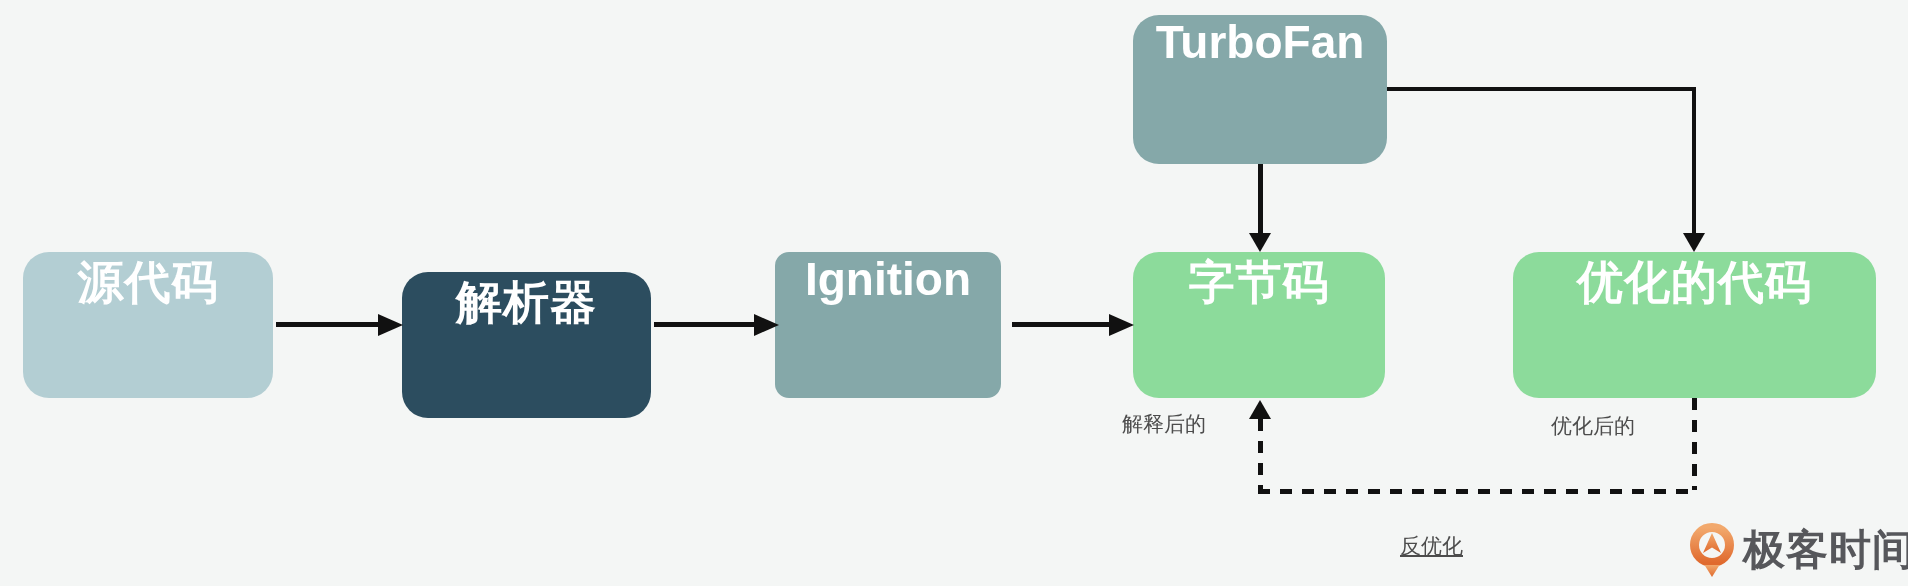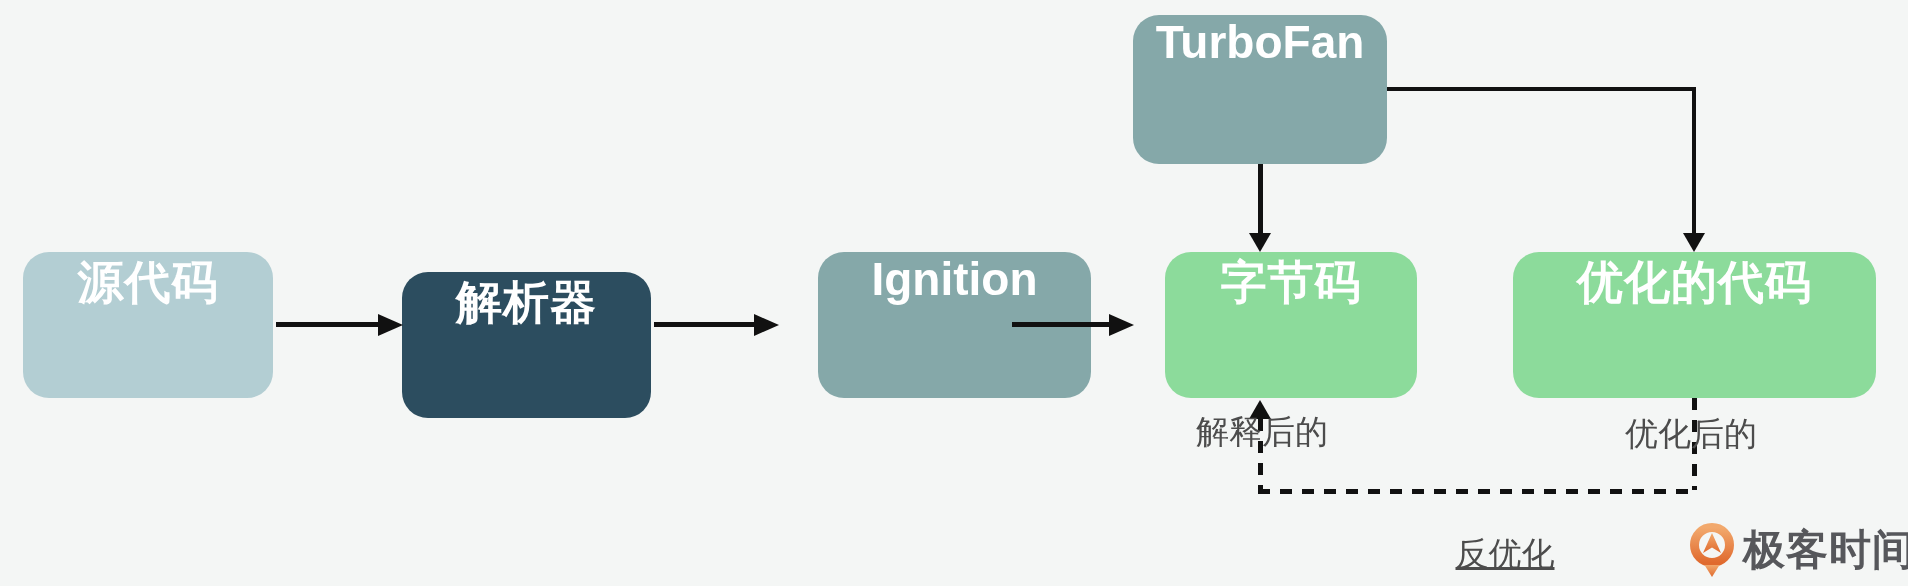--- a/index.html
+++ b/index.html
@@ -17,22 +17,22 @@
     display:flex;justify-content:center;
     color:#ffffff;
     font-size:46px;
     letter-spacing:1px;
     white-space:nowrap;
   }
   .node.cjk{font-weight:700;}
   .node.latin{font-weight:600;letter-spacing:0;}
   .node-source   {left:23px;  top:252px; width:250px; height:146px; background:var(--source-node,#b3ced3);}
   .node-parser   {left:402px; top:252px; width:249px; height:146px; background:var(--parser-node,#2c4d5f);margin-top:20px;}
-  .node-ignition {left:818px; top:252px; width:273px; height:146px; background:var(--engine-node,#85a8a9);}
-  .node-bytecode {left:1133px;top:252px; width:252px; height:146px; background:var(--code-node,#8cdb9b);margin-left:32px;}
+  .node-ignition {left:775px; top:252px; width:226px; height:146px; background:var(--engine-node,#85a8a9);border-radius:14px;}
+  .node-bytecode {left:1133px;top:252px; width:252px; height:146px; background:var(--code-node,#8cdb9b);}
   .node-turbofan {left:1133px;top:15px;  width:254px; height:149px; background:var(--engine-node,#85a8a9);}
   .node-optimized{left:1513px;top:252px; width:363px; height:146px; background:var(--code-node,#8cdb9b);}
 
   
   .hline,.vline{position:absolute;background:var(--arrow,#111111);}
   .hline{height:5px;}
   .vline{width:5px;}
   .line-a1{left:276px; top:322px; width:104px;}
   .line-a2{left:654px; top:322px; width:102px;}
   .line-a3{left:1012px;top:322px; width:99px;}
@@ -57,22 +57,22 @@
     background:repeating-linear-gradient(90deg,var(--arrow,#111111) 0 12px,transparent 12px 22px);}
   .dash-v{position:absolute;width:5px;
     background:repeating-linear-gradient(180deg,var(--arrow,#111111) 0 12px,transparent 12px 22px);}
   .dash-right{left:1692px;top:398px;height:92px;}
   .dash-bottom{left:1258px;top:489px;width:439px;}
   .dash-left{left:1258px;top:419px;height:72px;}
 
   
   .anno{
     position:absolute;
-    font-size:33px;color:var(--annotation-text,#4c4c4c);
-    text-align:center;white-space:nowrap;
+    font-size:21px;color:var(--annotation-text,#4c4c4c);
+    text-align:left;white-space:nowrap;
   }
   .anno-interpreted{left:1122px;top:410px;width:280px;}
   .anno-optimized  {left:1551px;top:412px;width:280px;}
   .anno-deopt     {left:1400px;top:532px;width:210px;text-decoration:underline;}
 
   
   .logo{position:absolute;left:1690px;top:522px;display:flex;align-items:center;gap:9px;}
   .logo-icon{width:44px;height:56px;display:block;}
   .logo-text{font-size:42px;font-weight:700;color:#56575b;letter-spacing:1px;white-space:nowrap;line-height:1;}
 </style>

